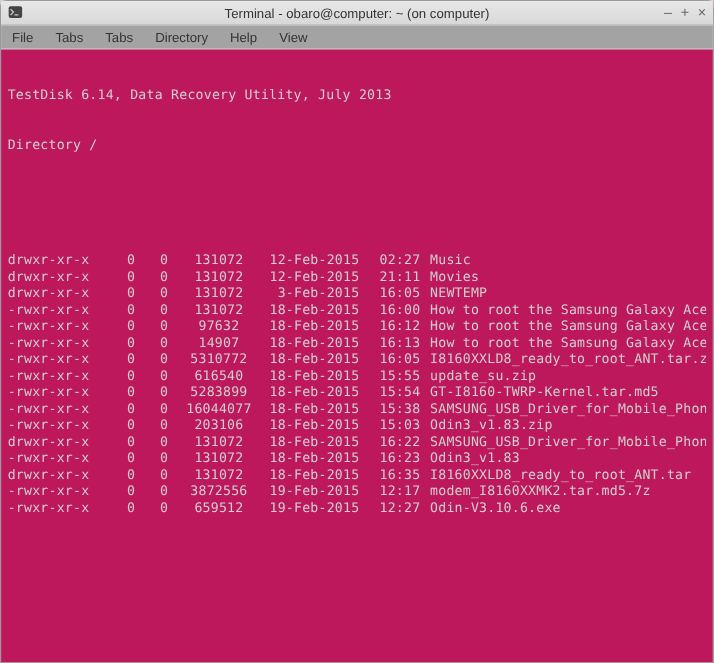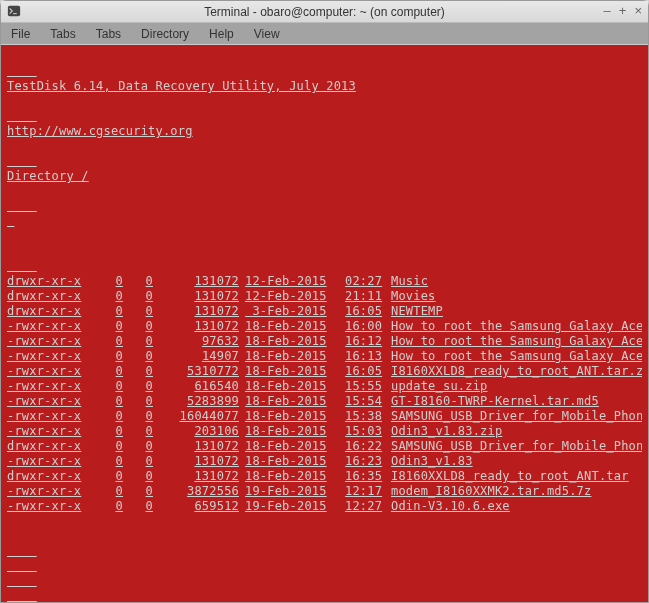--- a/index.html
+++ b/index.html
@@ -59,34 +59,33 @@
   align-items: center;
   gap: 20px;
   padding-left: 10px;
   font-family: sans-serif;
   font-size: 12px;
   color: #333;
 }
 .menubar span { cursor: pointer; }
 .terminal {
   flex: 1;
-  background: #b91c1c;
+  background: #be185d;
   color: #cfcfcf;
   padding: 4px 6px 6px 6px;
   line-height: 15px;
   letter-spacing: 0.2px;
   overflow: hidden;
   white-space: pre;
-  text-decoration: underline;
 }
 .row { display: flex; }
 .perm { width: 86px; }
 .n1   { width: 30px; text-align: right; }
 .n2   { width: 30px; text-align: right; padding-left: 6px; }
-.size { width: 86px; text-align: right; padding-left: 6px; }
+.size { width: 86px; text-align: center; padding-left: 6px; }
 .date { padding-left: 6px; width: 100px; }
 .time { padding-left: 6px; width: 46px; }
 .name { padding-left: 6px; flex: 1; overflow: hidden; text-overflow: clip; }
 </style>
 </head>
 <body>
 
 <div class="window">
 
   <div class="titlebar">
@@ -109,21 +108,20 @@
     <span>File</span>
     <span>Tabs</span>
     <span>Tabs</span>
     <span>Directory</span>
     <span>Help</span>
     <span>View</span>
   </div>
 
   <div class="terminal">
     <div>TestDisk 6.14, Data Recovery Utility, July 2013</div>
-    <div>http://www.cgsecurity.org</div>
     <div>Directory /</div>
     <div>&nbsp;</div>
 
     <div id="file-rows"><div class="row "><span class="perm">drwxr-xr-x</span><span class="n1">0</span><span class="n2">0</span><span class="size">131072</span><span class="date">12-Feb-2015</span><span class="time">02:27</span><span class="name">Music</span></div><div class="row "><span class="perm">drwxr-xr-x</span><span class="n1">0</span><span class="n2">0</span><span class="size">131072</span><span class="date">12-Feb-2015</span><span class="time">21:11</span><span class="name">Movies</span></div><div class="row "><span class="perm">drwxr-xr-x</span><span class="n1">0</span><span class="n2">0</span><span class="size">131072</span><span class="date"> 3-Feb-2015</span><span class="time">16:05</span><span class="name">NEWTEMP</span></div><div class="row "><span class="perm">-rwxr-xr-x</span><span class="n1">0</span><span class="n2">0</span><span class="size">131072</span><span class="date">18-Feb-2015</span><span class="time">16:00</span><span class="name">How to root the Samsung Galaxy Ace 2 -</span></div><div class="row "><span class="perm">-rwxr-xr-x</span><span class="n1">0</span><span class="n2">0</span><span class="size">97632</span><span class="date">18-Feb-2015</span><span class="time">16:12</span><span class="name">How to root the Samsung Galaxy Ace 2 -</span></div><div class="row "><span class="perm">-rwxr-xr-x</span><span class="n1">0</span><span class="n2">0</span><span class="size">14907</span><span class="date">18-Feb-2015</span><span class="time">16:13</span><span class="name">How to root the Samsung Galaxy Ace 2 -</span></div><div class="row "><span class="perm">-rwxr-xr-x</span><span class="n1">0</span><span class="n2">0</span><span class="size">5310772</span><span class="date">18-Feb-2015</span><span class="time">16:05</span><span class="name">I8160XXLD8_ready_to_root_ANT.tar.zip</span></div><div class="row "><span class="perm">-rwxr-xr-x</span><span class="n1">0</span><span class="n2">0</span><span class="size">616540</span><span class="date">18-Feb-2015</span><span class="time">15:55</span><span class="name">update_su.zip</span></div><div class="row "><span class="perm">-rwxr-xr-x</span><span class="n1">0</span><span class="n2">0</span><span class="size">5283899</span><span class="date">18-Feb-2015</span><span class="time">15:54</span><span class="name">GT-I8160-TWRP-Kernel.tar.md5</span></div><div class="row "><span class="perm">-rwxr-xr-x</span><span class="n1">0</span><span class="n2">0</span><span class="size">16044077</span><span class="date">18-Feb-2015</span><span class="time">15:38</span><span class="name">SAMSUNG_USB_Driver_for_Mobile_Phones.z</span></div><div class="row "><span class="perm">-rwxr-xr-x</span><span class="n1">0</span><span class="n2">0</span><span class="size">203106</span><span class="date">18-Feb-2015</span><span class="time">15:03</span><span class="name">Odin3_v1.83.zip</span></div><div class="row "><span class="perm">drwxr-xr-x</span><span class="n1">0</span><span class="n2">0</span><span class="size">131072</span><span class="date">18-Feb-2015</span><span class="time">16:22</span><span class="name">SAMSUNG_USB_Driver_for_Mobile_Phones</span></div><div class="row "><span class="perm">-rwxr-xr-x</span><span class="n1">0</span><span class="n2">0</span><span class="size">131072</span><span class="date">18-Feb-2015</span><span class="time">16:23</span><span class="name">Odin3_v1.83</span></div><div class="row "><span class="perm">drwxr-xr-x</span><span class="n1">0</span><span class="n2">0</span><span class="size">131072</span><span class="date">18-Feb-2015</span><span class="time">16:35</span><span class="name">I8160XXLD8_ready_to_root_ANT.tar</span></div><div class="row "><span class="perm">-rwxr-xr-x</span><span class="n1">0</span><span class="n2">0</span><span class="size">3872556</span><span class="date">19-Feb-2015</span><span class="time">12:17</span><span class="name">modem_I8160XXMK2.tar.md5.7z</span></div><div class="row "><span class="perm">-rwxr-xr-x</span><span class="n1">0</span><span class="n2">0</span><span class="size">659512</span><span class="date">19-Feb-2015</span><span class="time">12:27</span><span class="name">Odin-V3.10.6.exe</span></div></div>
 
     
     
     
     
 

